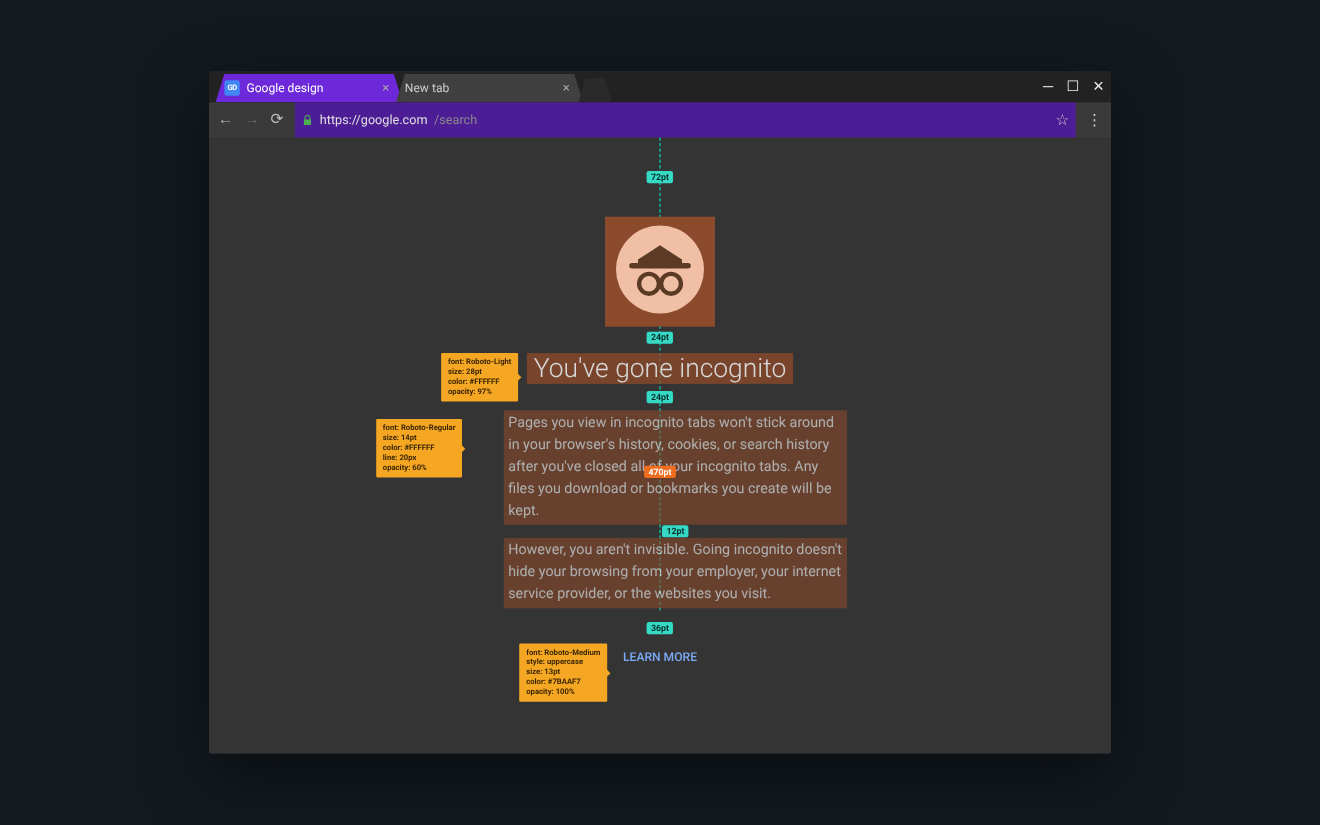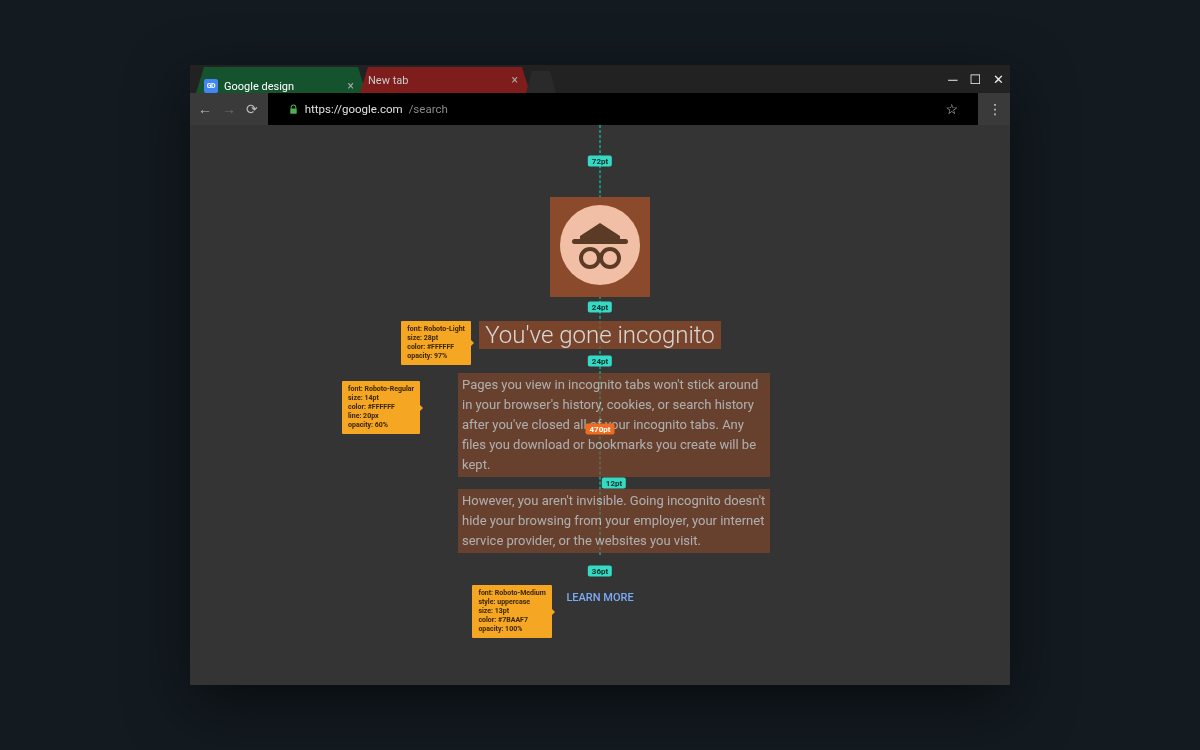--- a/index.html
+++ b/index.html
@@ -27,34 +27,33 @@
     height: 28px;
     background: #222;
     display: flex;
     align-items: flex-end;
     padding-left: 6px;
     position: relative;
   }
   .tab {
     height: 26px;
     min-width: 170px;
-    background: #7f1d1d;
+    background: #404040;
     display: flex;
     align-items: center;
     padding: 0 8px;
     font-size: 11px;
     color: #ccc;
     position: relative;
     clip-path: polygon(8px 0, calc(100% - 8px) 0, 100% 100%, 0 100%);
     margin-right: -6px;
   }
   .tab.active {
-    background: #14532d;
+    background: #6d28d9;
     color: #fff;
-    align-items: flex-end;
   }
   .favicon {
     width: 14px; height: 14px;
     background: #4285f4;
     color: #fff;
     font-size: 7px;
     font-weight: 700;
     display: flex; align-items: center; justify-content: center;
     margin-right: 6px;
     border-radius: 2px;
@@ -96,25 +95,25 @@
   .nav-icon {
     color: #bdbdbd;
     font-size: 14px;
     cursor: pointer;
     line-height: 1;
   }
   .nav-icon.dim { color: #6d6d6d; }
   .omnibox {
     flex: 1;
     height: 38px;
-    background: #000000;
+    background: #4c1d95;
     border-radius: 2px;
     display: flex;
     align-items: center;
-    padding: 0 20px;
+    padding: 0 6px;
     font-size: 11.5px;
     color: #cfcfcf;
     gap: 6px;
   }
   .ssl-lock {
     width: 11px; height: 11px;
     display: inline-flex;
     align-items: center;
     justify-content: center;
   }

